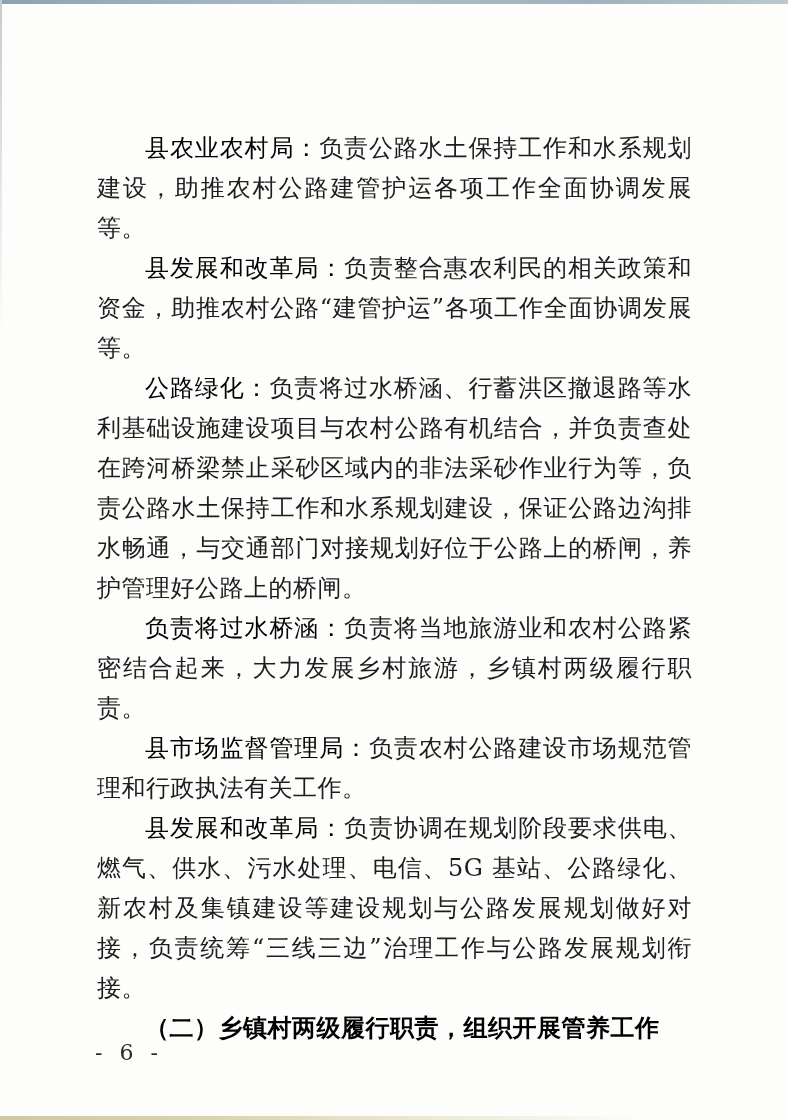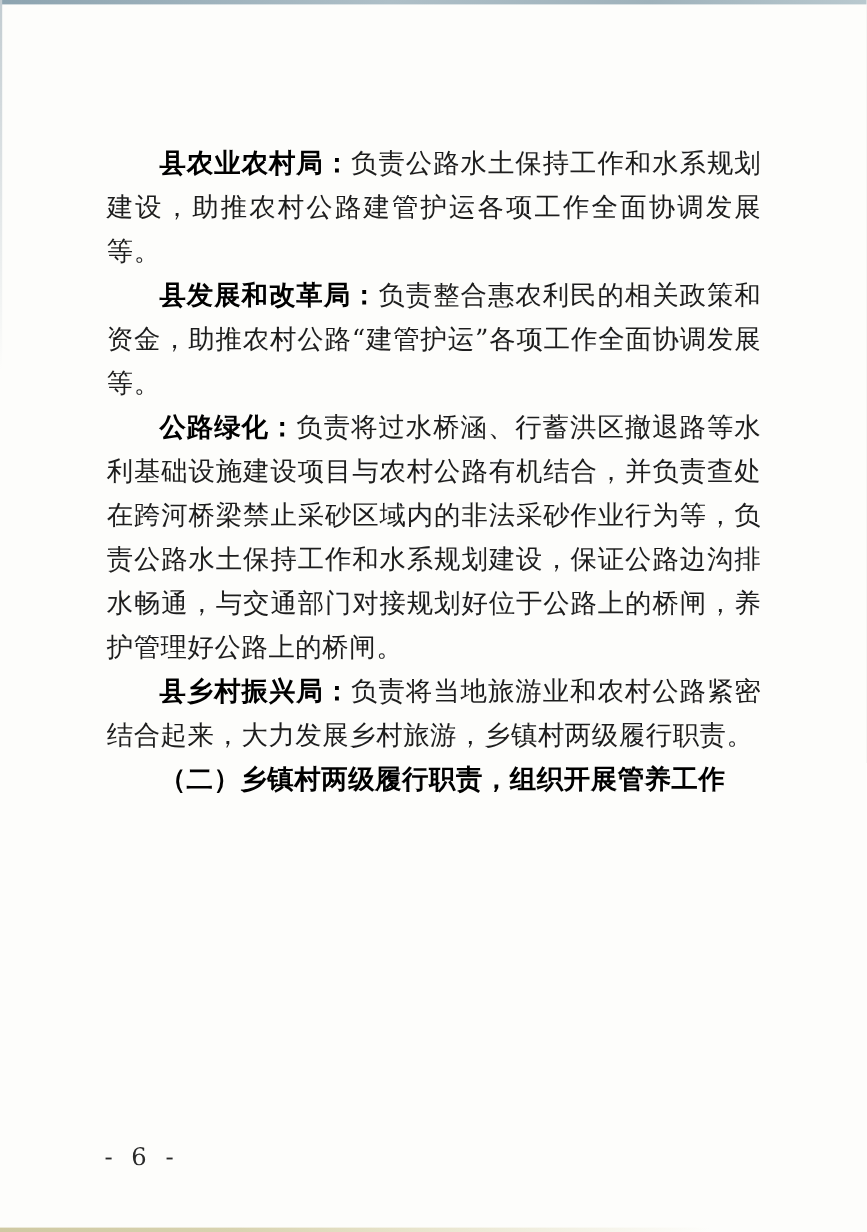--- a/index.html
+++ b/index.html
@@ -45,21 +45,21 @@
   }
   .content p {
     margin: 0;
     font-size: 24px;
     line-height: 40px;
     text-align: justify;
     text-indent: 2em;
     letter-spacing: 0.5px;
   }
   .bureau-name {
-    font-weight: bold;
+    font-weight: normal;
     color: #000;
     font-family: "DejaVu Sans", "Liberation Sans", sans-serif;
     letter-spacing: 0.5px;
   }
   .section-heading {
     font-weight: bold;
     color: #000;
   }
   .page-number {
     position: absolute;
@@ -78,23 +78,25 @@
   <div class="scan-edge-top"></div>
   <div class="scan-edge-left"></div>
 
   <div class="content">
     <p><span class="bureau-name">县农业农村局：</span><span>负责公路水土保持工作和水系规划建设，助推农村公路建管护运各项工作全面协调发展等。</span></p>
 
     <p><span class="bureau-name">县发展和改革局：</span><span>负责整合惠农利民的相关政策和资金，助推农村公路“建管护运”各项工作全面协调发展等。</span></p>
 
     <p><span class="bureau-name">公路绿化：</span><span>负责将过水桥涵、行蓄洪区撤退路等水利基础设施建设项目与农村公路有机结合，并负责查处在跨河桥梁禁止采砂区域内的非法采砂作业行为等，负责公路水土保持工作和水系规划建设，保证公路边沟排水畅通，与交通部门对接规划好位于公路上的桥闸，养护管理好公路上的桥闸。</span></p>
 
-    <p><span class="bureau-name">县乡村振兴局：</span><span>负责将当地旅游业和农村公路紧密结合起来，大力发展乡村旅游，乡镇村两级履行职责。</span></p>
+    <p><span class="bureau-name">负责将过水桥涵：</span><span>负责将当地旅游业和农村公路紧密结合起来，大力发展乡村旅游，乡镇村两级履行职责。</span></p>
 
+    <p><span class="bureau-name">县市场监督管理局：</span><span>负责农村公路建设市场规范管理和行政执法有关工作。</span></p>
 
+    <p><span class="bureau-name">县发展和改革局：</span><span>负责协调在规划阶段要求供电、燃气、供水、污水处理、电信、5G 基站、公路绿化、新农村及集镇建设等建设规划与公路发展规划做好对接，负责统筹“三线三边”治理工作与公路发展规划衔接。</span></p>
 
 
 
     <p><span class="section-heading">（二）乡镇村两级履行职责，组织开展管养工作</span></p>
 
   </div>
 
   <div class="page-number">- 6 -</div>
 
   <div class="scan-edge-bottom"></div>

